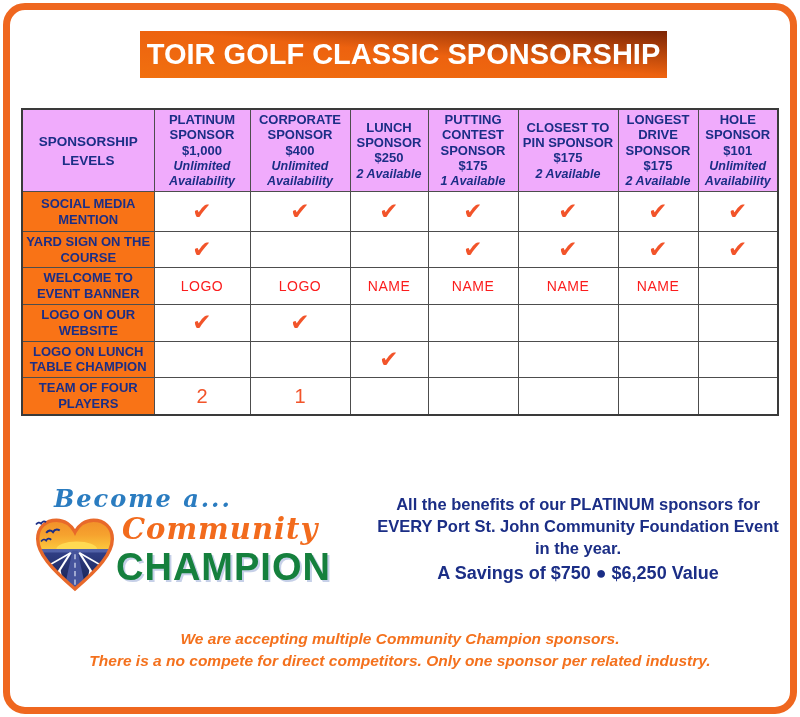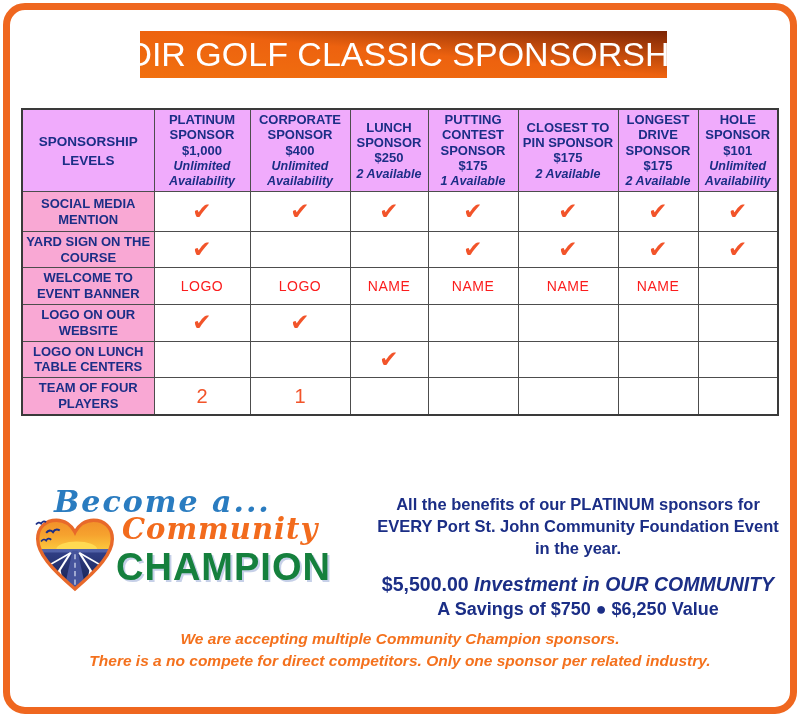--- a/index.html
+++ b/index.html
@@ -11,54 +11,54 @@
     border: 7px solid #ef671f; border-radius: 22px; pointer-events: none;
   }
 
   
   .banner {
     position: absolute; left: 140px; top: 31px; width: 527px; height: 47px;
     background: linear-gradient(to top right, #f1700f 0%, #ed620f 52%, #7c2505 100%);
     display: flex; align-items: center; justify-content: center;
   }
   .banner span {
-    color: #ffffff; font-weight: normal; font-size: 34px; letter-spacing: 0px; white-space: nowrap;
+    color: #ffffff; font-weight: bold; font-size: 29px; letter-spacing: 0px; white-space: nowrap;
   }
 
   
   table.sponsor-table {
     position: absolute; left: 21px; top: 108px; width: 756px;
     border-collapse: collapse; table-layout: fixed;
     border: 2px solid #3a3a3a;
   }
   .sponsor-table th, .sponsor-table td { border: 1px solid #4d4d4d; text-align: center; vertical-align: middle; }
   .sponsor-table thead th { background: #f0abfc; color: #1b2e86; height: 79px; padding: 2px 1px; }
   th .cn { display: block; font-weight: bold; font-size: 13px; line-height: 1.18; }
   th .cp { display: block; font-weight: bold; font-size: 13px; line-height: 1.25; }
   th .ca { display: block; font-weight: bold; font-style: italic; font-size: 12.5px; line-height: 1.2; }
   th.corner span { font-weight: bold; font-size: 13.5px; line-height: 1.3; }
 
-  td.rl { background: #f9a8d4; color: #1b2e86; font-weight: bold; font-size: 13px; line-height: 1.2; padding: 2px; }
+  td.rl { background: #f97316; color: #1b2e86; font-weight: bold; font-size: 13px; line-height: 1.2; padding: 2px; }
   .rl-sub { display: block; font-size: 11px; line-height: 1.15; letter-spacing: -0.3px; }
   .rl-sub:empty { display: none; }
 
   td.val { background: #fff; font-size: 13px; }
   td.val.c-check { color: #f2542a; font-size: 23px; line-height: 1; }
   td.val.c-word  { color: #fb1d1d; font-size: 14px; font-weight: 400; letter-spacing: 0.5px; }
   td.val.c-num   { color: #f2542a; font-size: 20px; font-weight: 400; }
 
   tr.r0 { height: 40px; } tr.r1 { height: 32px; margin-top: 43px; } tr.r2 { height: 36px; }
   tr.r3 { height: 62px; } tr.r4 { height: 37px; } tr.r5 { height: 31px; } tr.r6 { height: 38px; }
 
   
   .champion { position: absolute; left: 32px; top: 484px; width: 340px; height: 125px; }
   .script-top {
     position: absolute; left: 22px; top: 0px;
     font-family: "DejaVu Serif", serif; font-style: italic; font-weight: bold;
-    font-size: 30px; color: #2a7cc0; letter-spacing: 2px;
+    font-size: 24px; color: #2a7cc0; letter-spacing: 2px;
   }
   .heart-svg { position: absolute; left: 0px; top: 32px; width: 86px; height: 78px; }
   .script-mid {
     position: absolute; left: 90px; top: 28px;
     font-family: "DejaVu Serif", serif; font-style: italic; font-weight: bold;
     font-size: 29px; color: #f26b1d; letter-spacing: 1px;
   }
   .champ-main {
     position: absolute; left: 84px; top: 62px;
     font-weight: bold; font-size: 38px; color: #15803d; letter-spacing: 1px;
@@ -171,21 +171,21 @@
       <td class="rl"><span class="rl-main">LOGO ON OUR WEBSITE</span></td>
       <td class="val c-check">✔</td>
       <td class="val c-check">✔</td>
       <td class="val"></td>
       <td class="val"></td>
       <td class="val"></td>
       <td class="val"></td>
       <td class="val"></td>
     </tr>
     <tr class="r5">
-      <td class="rl"><span class="rl-main">LOGO ON LUNCH TABLE CENTERS</span></td>
+      <td class="rl"><span class="rl-main">LOGO ON LUNCH TABLE CHAMPION</span></td>
       <td class="val"></td>
       <td class="val"></td>
       <td class="val c-check">✔</td>
       <td class="val"></td>
       <td class="val"></td>
       <td class="val"></td>
       <td class="val"></td>
     </tr>
     <tr class="r6">
       <td class="rl"><span class="rl-main">TEAM OF FOUR PLAYERS</span></td>
@@ -234,23 +234,19 @@
     <path d="M4,10 q3,-4 6,-1 q2,-4 6,-2" stroke="#1b2e86" stroke-width="2" fill="none"></path>
     <path d="M16,20 q4,-5 8,-1 q3,-5 8,-2" stroke="#1b2e86" stroke-width="2.4" fill="none"></path>
     <path d="M10,30 q3,-4 6,-1 q2,-4 6,-1" stroke="#1b2e86" stroke-width="2" fill="none"></path>
   </svg>
   <div class="script-mid">Community</div>
   <div class="champ-main">CHAMPION</div>
 </div>
 
 <div class="benefits">
   <p class="b1">All the benefits of our PLATINUM sponsors for EVERY Port St. John Community Foundation Event in the year.</p>
-  <p class="b2">
-    <span class="amt">$5,500.00</span>
-    <span class="inv">Investment in OUR COMMUNITY</span>
-  </p>
   <p class="b3">A Savings of $750 ● $6,250 Value</p>
 </div>
 
 <div class="footer">
   <p>We are accepting multiple Community Champion sponsors.</p>
   <p>There is a no compete for direct competitors. Only one sponsor per related industry.</p>
 </div>
 
 </body></html>

